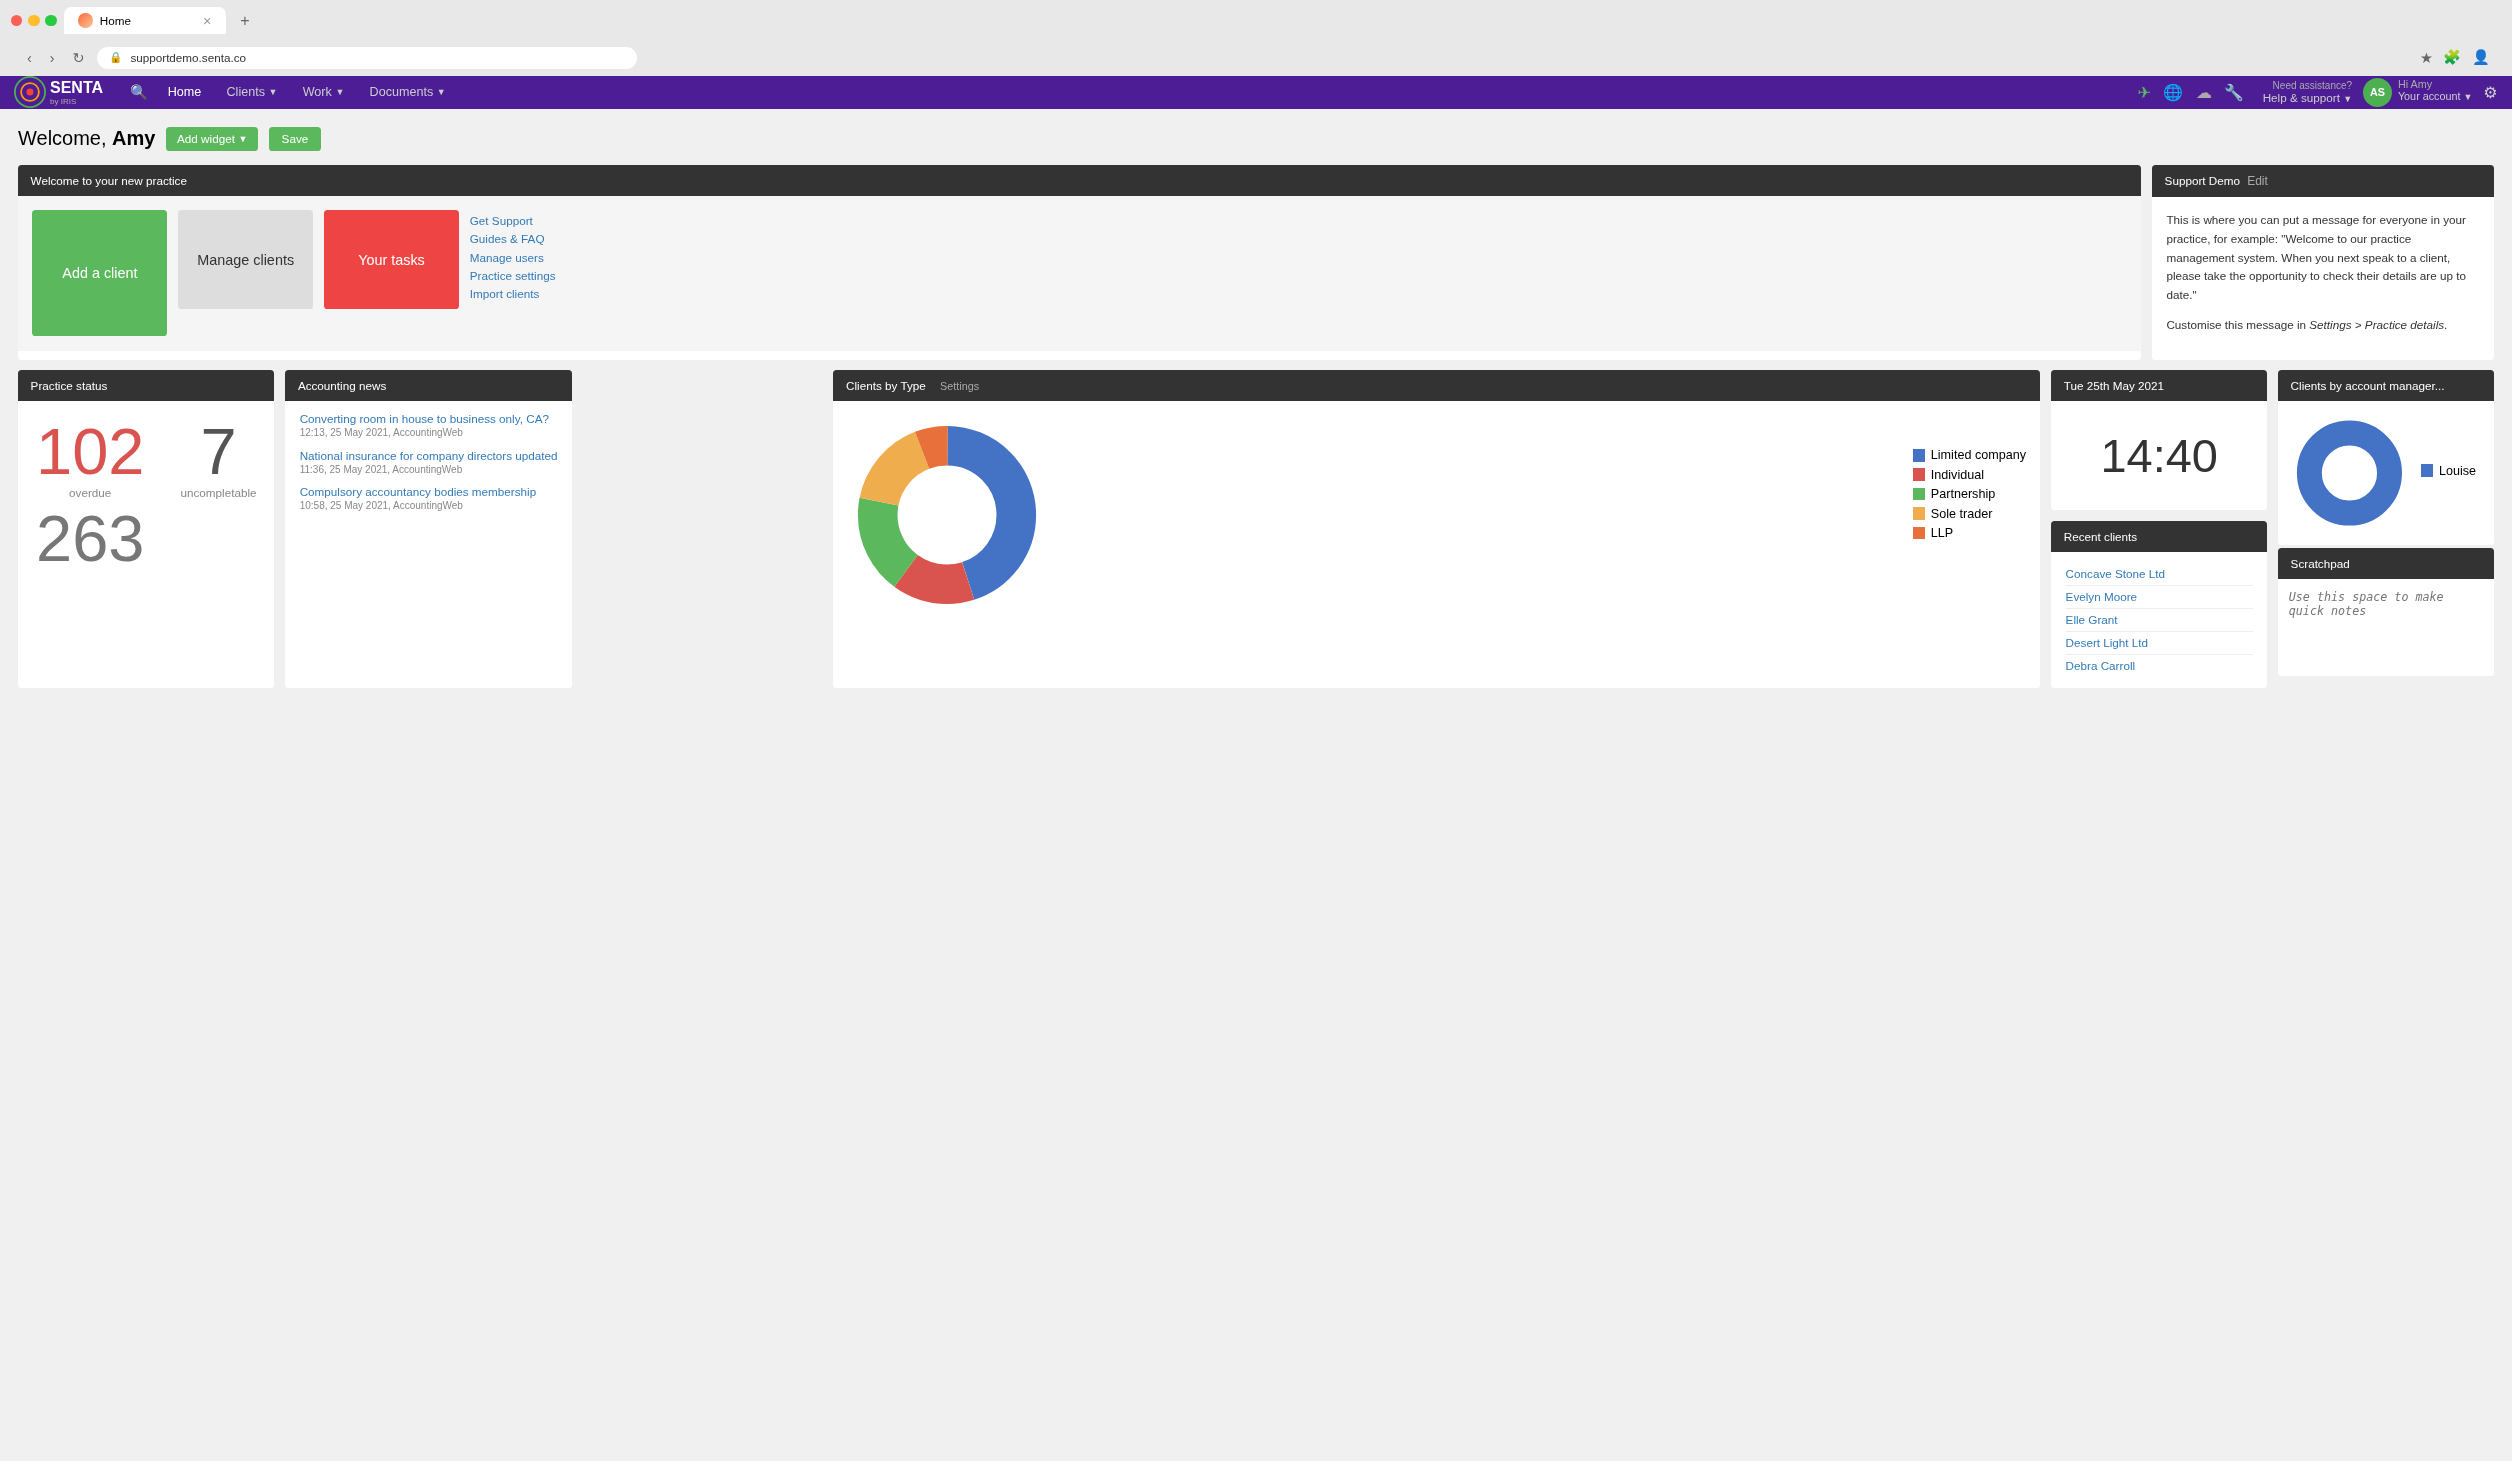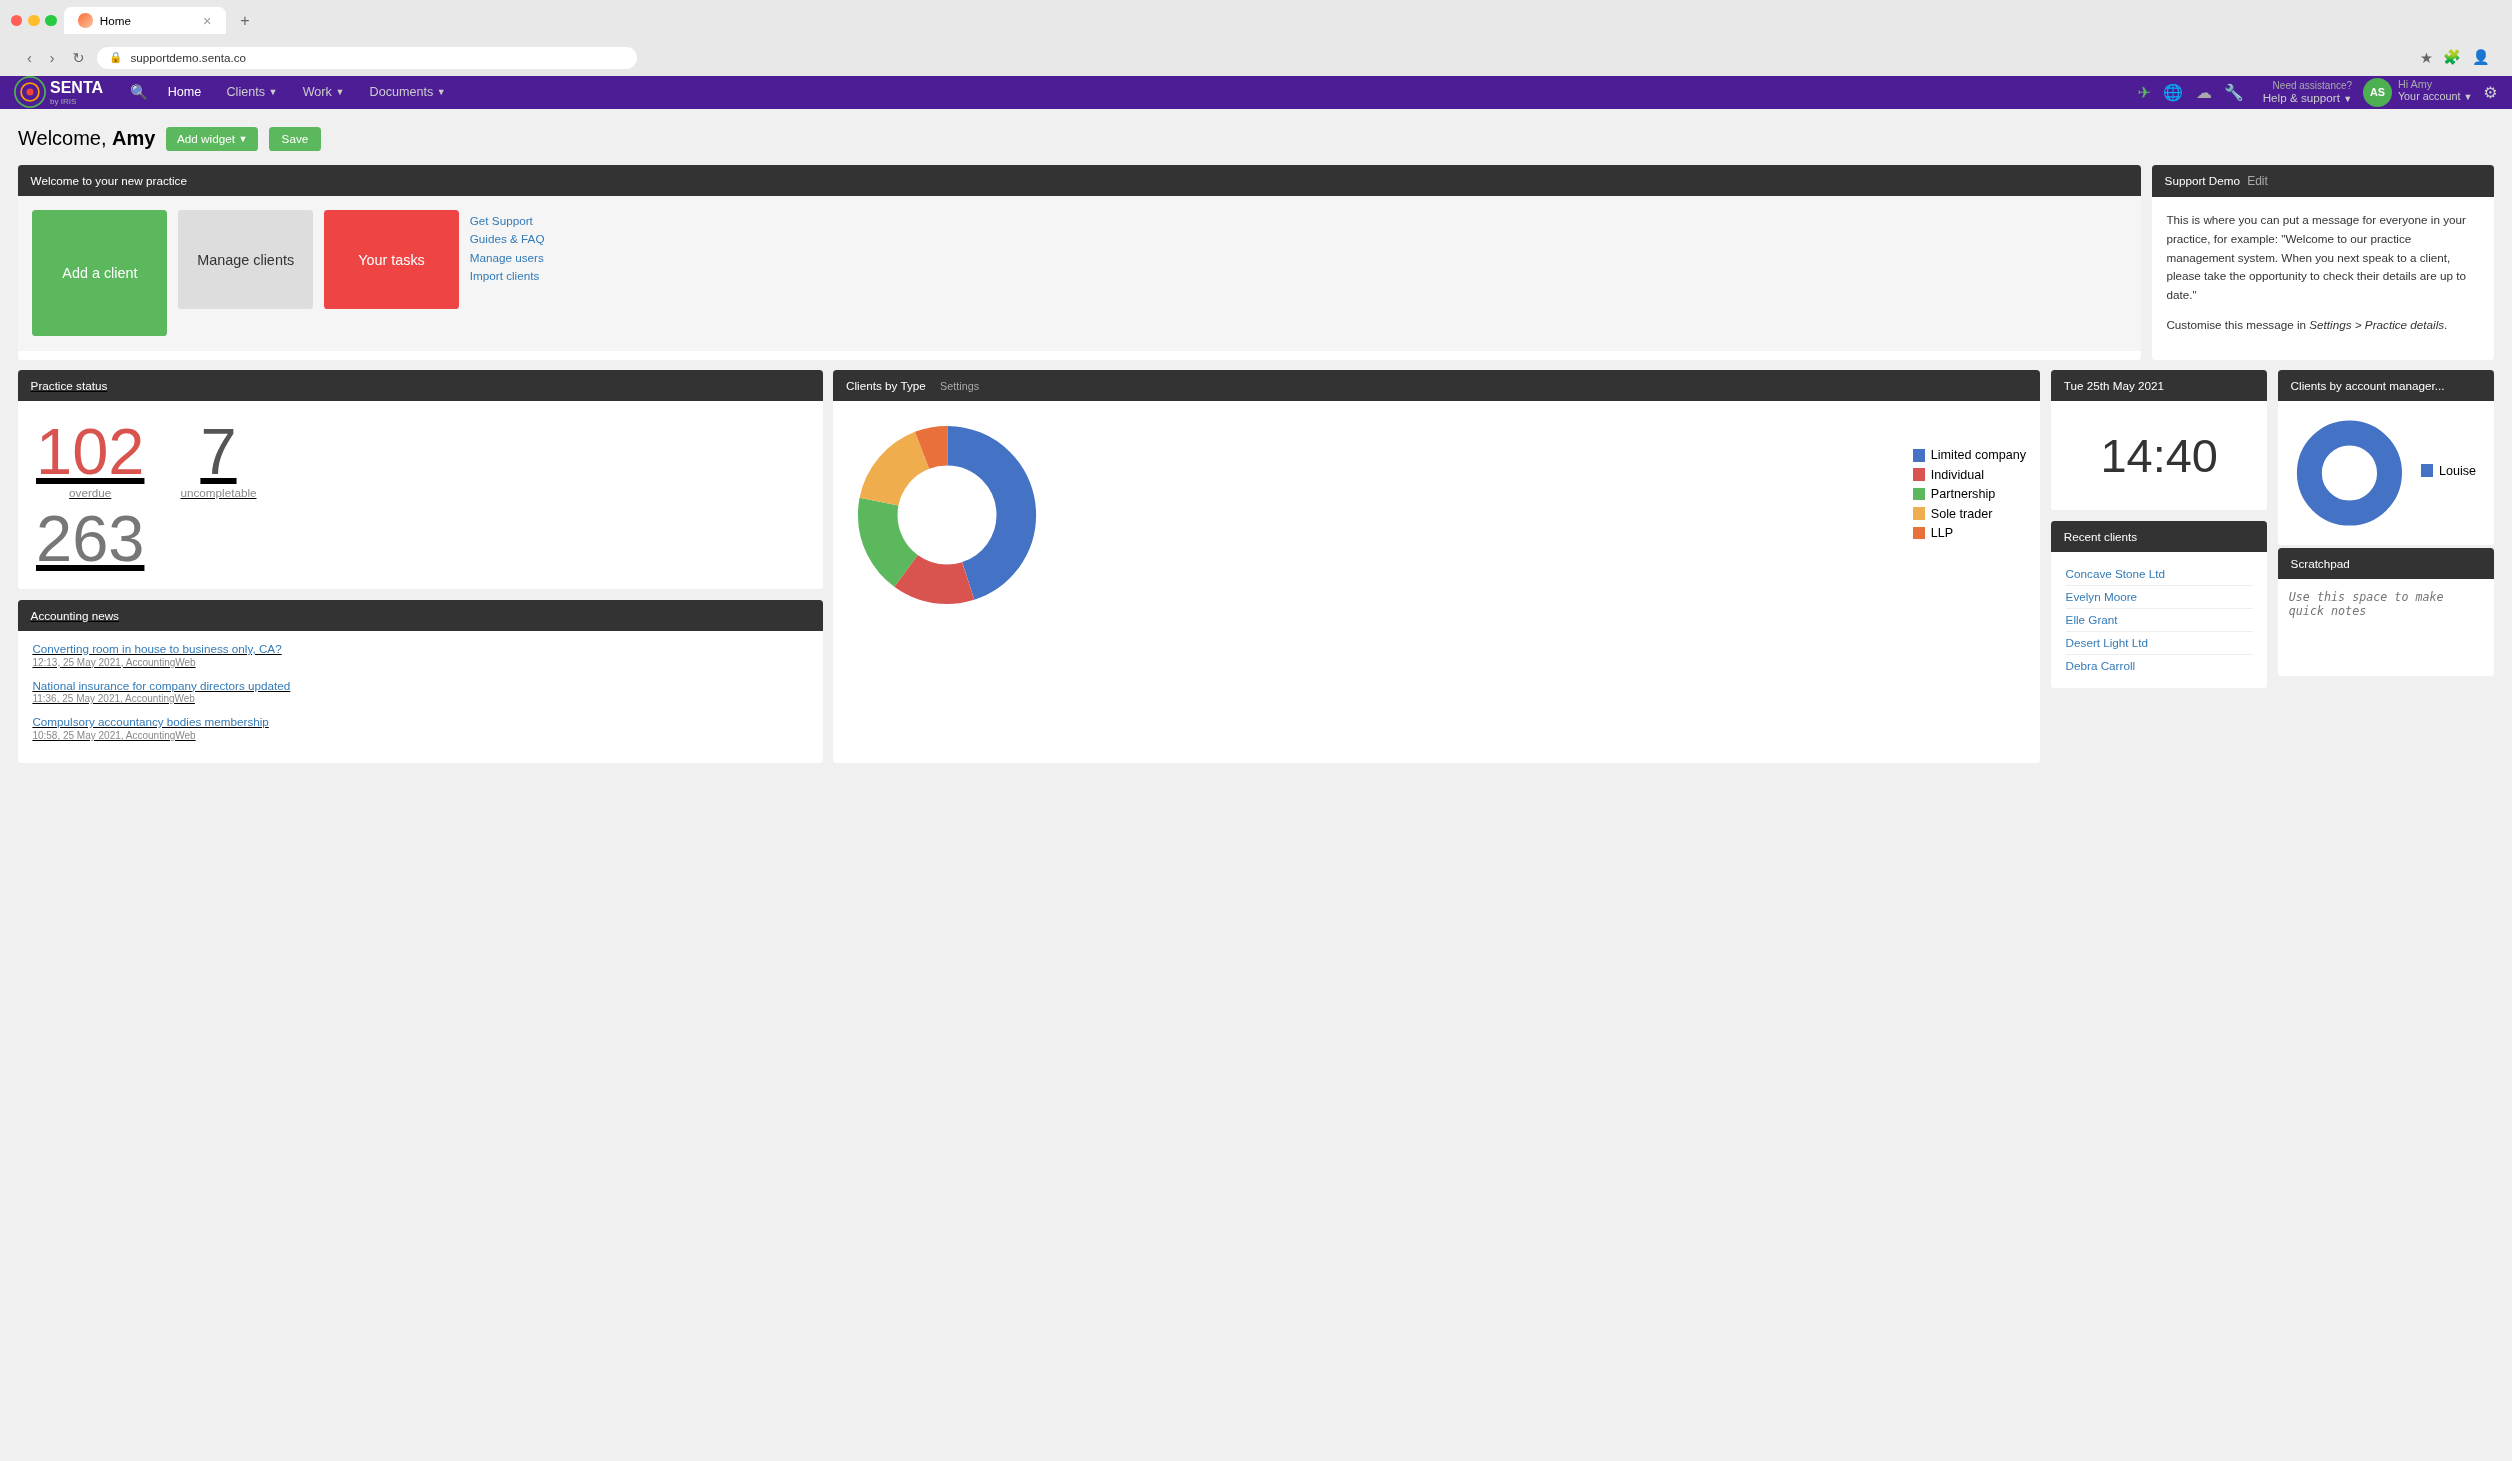--- a/index.html
+++ b/index.html
@@ -221,20 +221,21 @@
       </div>
       <div class="widget-body">
         <div class="quick-actions">
           <button class="action-btn action-btn-green">Add a client</button>
           <button class="action-btn action-btn-gray">Manage clients</button>
           <button class="action-btn action-btn-blue">Your tasks</button>
           <div class="quick-links">
             <a class="quick-link">Get Support</a>
             <a class="quick-link">Guides &amp; FAQ</a>
             <a class="quick-link">Manage users</a>
+            <a class="quick-link">Practice settings</a>
             <a class="quick-link">Import clients</a>
           </div>
         </div>
       </div>
     </div>
 
     <div class="widget support-widget">
       <div class="widget-header">
         <span>Support Demo</span>
         <span class="edit-link">Edit</span>
@@ -243,21 +244,21 @@
         <p>This is where you can put a message for everyone in your practice, for example: "Welcome to our practice management system.  When you next speak to a client, please take the opportunity to check their details are up to date."</p>
         <p>
           Customise this message in <em>Settings &gt; Practice details</em>.
         </p>
       </div>
     </div>
   </div>
 
   <div class="bottom-row">
 
-    <div style="display:flex; flex-direction:column; gap:10.8px;text-decoration:underline;">
+    <div style="display:flex; flex-direction:row; gap:10.8px;">
 
       <div class="widget practice-status">
         <div class="widget-header">
           <span>Practice status</span>
         </div>
         <div class="widget-body">
           <div class="status-row">
             <div class="status-col">
               <div class="big-number-red">102</div>
               <div class="status-label">overdue</div>

